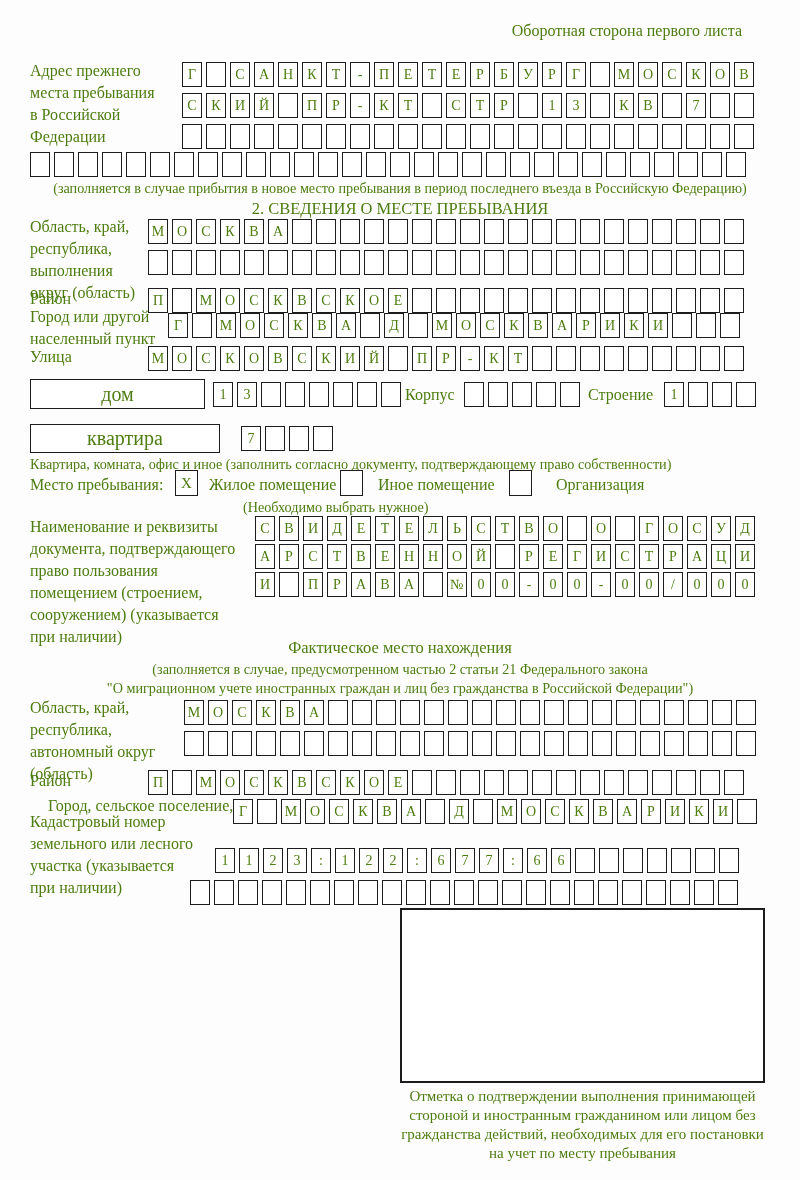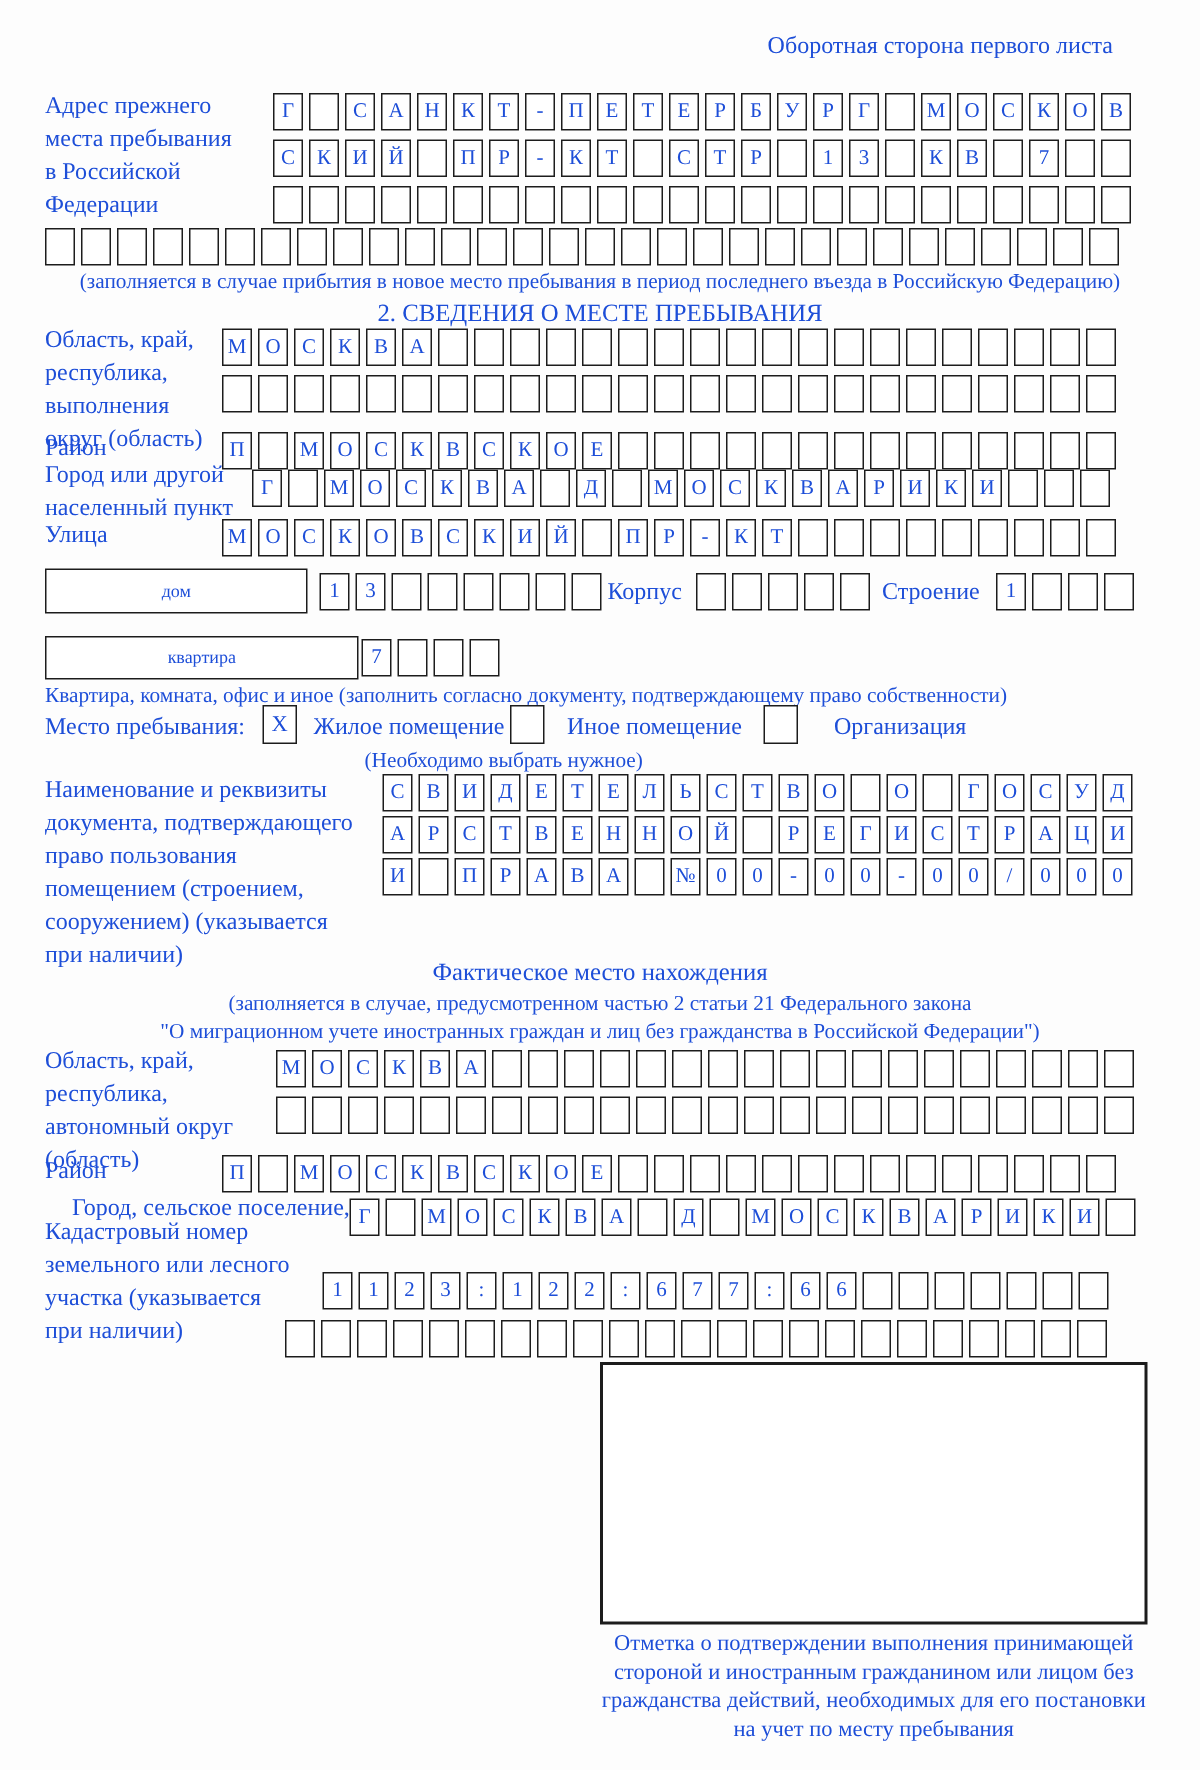--- a/index.html
+++ b/index.html
@@ -1,41 +1,41 @@
 <!DOCTYPE html>
 <html><head>
 <meta charset="utf-8">
 <style>
   html,body{margin:0;padding:0;background:#888;}
   .page{
     position:relative;
     width:800px;height:1180px;
     background:#fdfdfd;
     font-family:"Liberation Serif","DejaVu Serif",serif;
-    color:#1d4ed8;
+    color:#4d7c0f;
     margin:0 auto;
     overflow:hidden;
   }
   .lbl{position:absolute;font-size:16px;line-height:22px;white-space:nowrap;}
   .cellrow{position:absolute;display:flex;gap:4px;}
   .cell{
     box-sizing:border-box;flex:0 0 auto;
     width:20px;height:25px;
     border:1.9px solid #1c1c1c;
     display:flex;align-items:center;justify-content:center;
     font-size:14px;line-height:1;background:#fff;
   }
   .caption{position:absolute;font-size:14.2px;white-space:nowrap;}
   .center{left:0;width:800px;text-align:center;white-space:normal;}
   .sec-title{position:absolute;left:0;width:800px;text-align:center;font-size:16.5px;font-weight:normal;white-space:nowrap;}
   .namebox{
     position:absolute;box-sizing:border-box;
     border:1.9px solid #1c1c1c;background:#fff;
     display:flex;align-items:center;justify-content:center;
-    font-size:12px;
+    font-size:20px;
   }
   .chk{
     position:absolute;box-sizing:border-box;
     width:23px;height:26px;border:1.9px solid #1c1c1c;background:#fff;
     display:flex;align-items:center;justify-content:center;
     font-size:15px;
   }
   .inline-lbl{position:absolute;font-size:16px;white-space:nowrap;}
   .stamp-box{position:absolute;left:400px;top:908px;width:365px;height:175px;border:2px solid #1c1c1c;background:#fff;box-sizing:border-box;}
   .stamp-cap{position:absolute;left:355px;top:1087px;width:455px;text-align:center;font-size:15px;line-height:19px;}
@@ -340,21 +340,21 @@
       <div class="cell"></div>
     </div>
   <div class="inline-lbl" style="left:588px;top:386px">Строение</div>
   <div class="cellrow" style="left:664px;top:382px">
       <div class="cell">1</div>
       <div class="cell"></div>
       <div class="cell"></div>
       <div class="cell"></div>
     </div>
 
-  <div class="namebox" style="left:30px;top:424px;width:209px;height:29px">
+  <div class="namebox" style="left:30px;top:424px;width:190px;height:29px">
     <span>квартира</span>
   </div>
   <div class="cellrow" style="left:241px;top:426px">
       <div class="cell">7</div>
       <div class="cell"></div>
       <div class="cell"></div>
       <div class="cell"></div>
     </div>
   <div class="caption" style="left:30px;top:456px">Квартира, комната, офис и иное (заполнить согласно документу, подтверждающему право собственности)</div>
 

